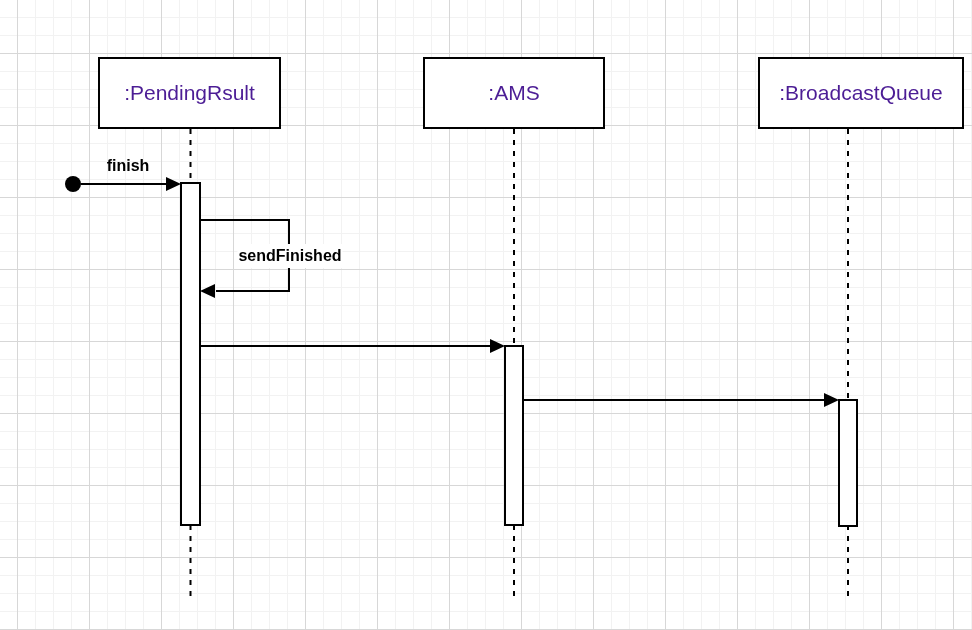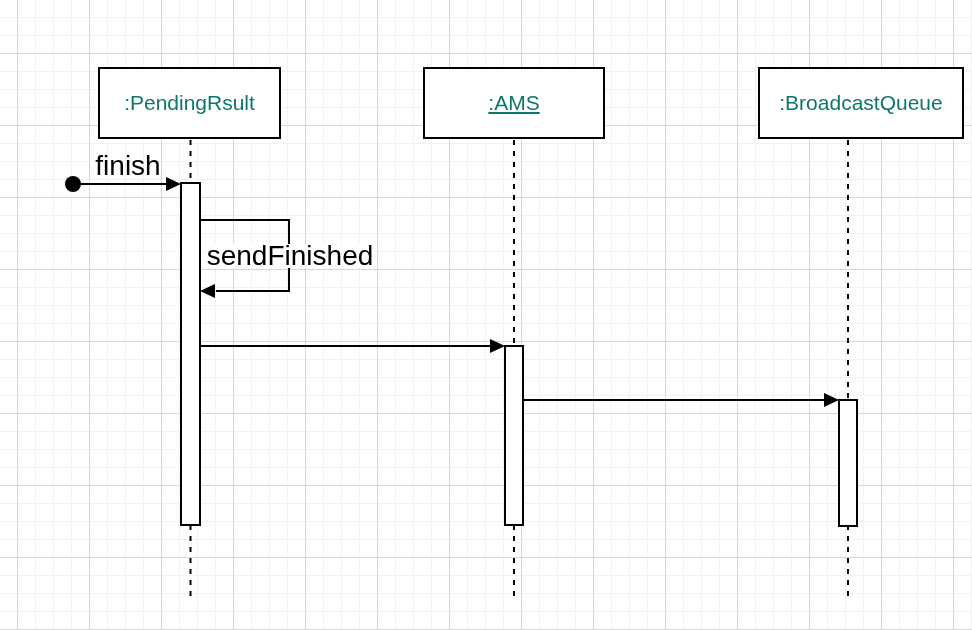--- a/index.html
+++ b/index.html
@@ -24,43 +24,44 @@
     background-position: 17px 0, 0 53px, 17px 0, 0 17px;
   }
   svg.wires {
     position: absolute;
     left: 0; top: 0;
     width: 972px;
     height: 630px;
   }
   .actor-box {
     position: absolute;
-    top: 67px;
+    top: 57px;
     height: 72px;
     background: #ffffff;
     border: 2px solid #000000;
     box-sizing: border-box;
     display: flex;
     align-items: center;
     justify-content: center;
     font-size: 21px;
-    color: #0f766e;
+    color: #4c1d95;
     white-space: nowrap;
   }
   .actor-pending   { left: 98px;  width: 183px; }
-  .actor-ams       { left: 423px; width: 182px; text-decoration: underline; }
+  .actor-ams       { left: 423px; width: 182px; }
   .actor-broadcast { left: 758px; width: 206px; }
 
   .msg-label {
     position: absolute;
     transform: translate(-50%, -50%);
-    font-size: 28px;
+    font-size: 16px;
     color: #000000;
     white-space: nowrap;
     line-height: 24px;
+    font-weight: bold;
   }
   .msg-label.onwire { background: #ffffff; padding: 0 1px; }
   .lbl-finish               { left: 128px; top: 166px; }
   .lbl-sendfinished         { left: 290px; top: 256px; }
   .lbl-finishreceiver       { left: 325px; top: 346px; }
   .lbl-finishreceiverlocked { left: 650px; top: 400px; }
 </style>
 </head>
 <body>
 

